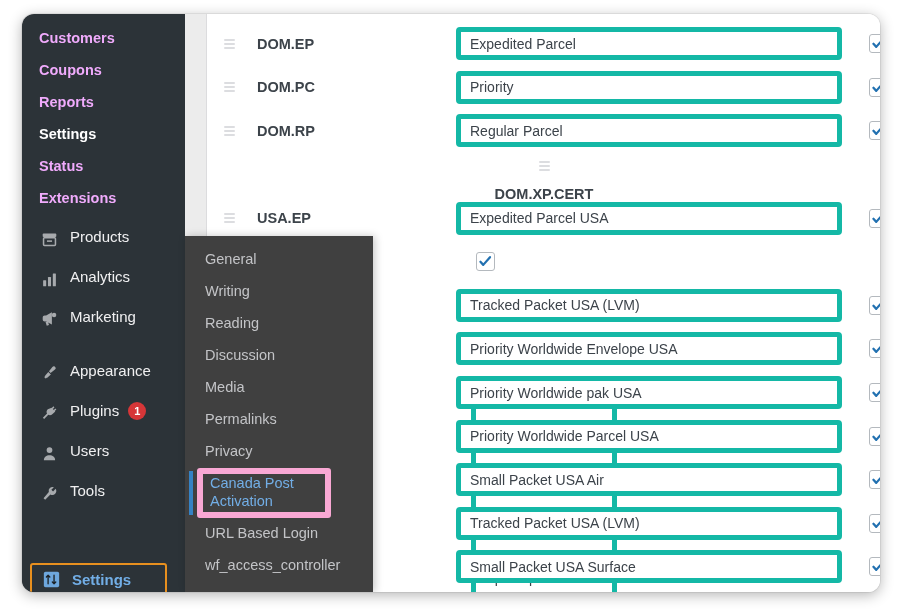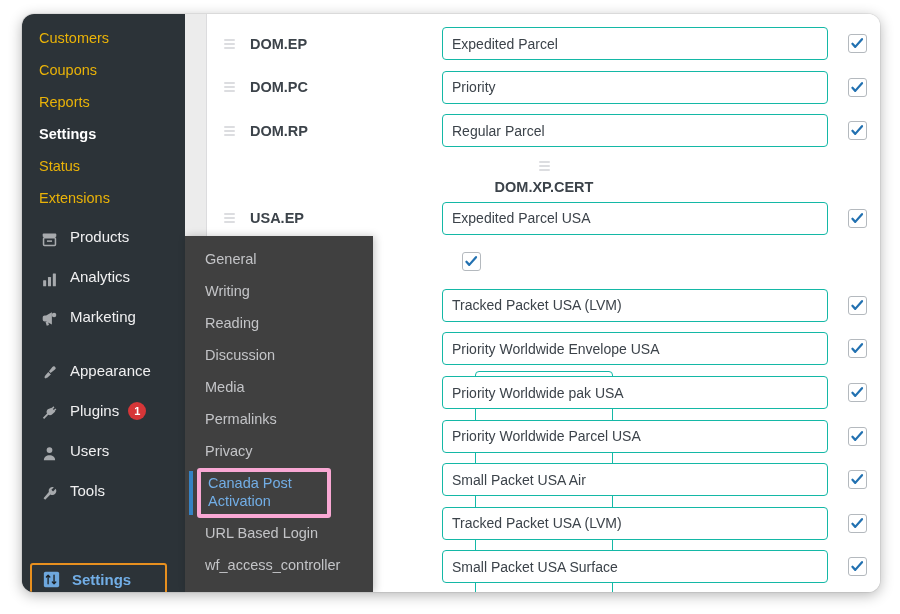--- a/index.html
+++ b/index.html
@@ -33,24 +33,25 @@
     height: 578px;
     background: #2c3338;
     z-index: 30;
   }
 
   .menu-link {
     height: 32px;
     display: flex;
     align-items: center;
     padding-left: 17px;
-    color: #eab308;
+    color: #f0abfc;
     font-size: 14.5px;
     line-height: 1;
     white-space: nowrap;
+    font-weight: bold;
   }
   .menu-link.current { color: #ffffff; font-weight: bold; }
 
   .menu-sep { height: 14px; }
 
   .menu-top-item {
     height: 40px;
     display: flex;
     align-items: flex-start;
     padding-left: 16px;
@@ -172,21 +173,21 @@
     height: 44px;
     background: #3582c4;
     z-index: 2;
   }
   #active-box {
     position: absolute;
     left: 12px;
     top: 0px;
     width: 134px;
     height: 50px;
-    border: 4px solid #f9a8d4;
+    border: 6px solid #f9a8d4;
     border-radius: 3px;
     display: flex;
     align-items: center;
     padding-left: 7px;
     color: #72aee6;
     font-size: 14.5px;
     line-height: 1.22;
     z-index: 3;
   }
 
@@ -202,20 +203,21 @@
     overflow: hidden;
   }
 
   .svc-row {
     position: absolute;
     left: 0;
     width: 672px;
     height: 43.6px;
     display: flex;
     align-items: center;
+    gap: 7px;
   }
 
   .drag-handle {
     width: 26px;
     margin-left: 16px;
     display: flex;
     flex-direction: column;
     justify-content: center;
     gap: 2px;
     flex: 0 0 26px;
@@ -232,21 +234,21 @@
     flex: 0 0 192px;
     font-size: 14.5px;
     font-weight: bold;
     color: #3c434a;
     white-space: nowrap;
   }
 
   .svc-input {
     flex: 0 0 386px;
     height: 33px;
-    border: 1px solid #14b8a6;
+    border: 5px solid #14b8a6;
     border-radius: 4px;
     background: #ffffff;
     display: flex;
     align-items: center;
     padding-left: 9px;
     font-size: 14px;
     color: #3c434a;
     white-space: nowrap;
     overflow: hidden;
   }

